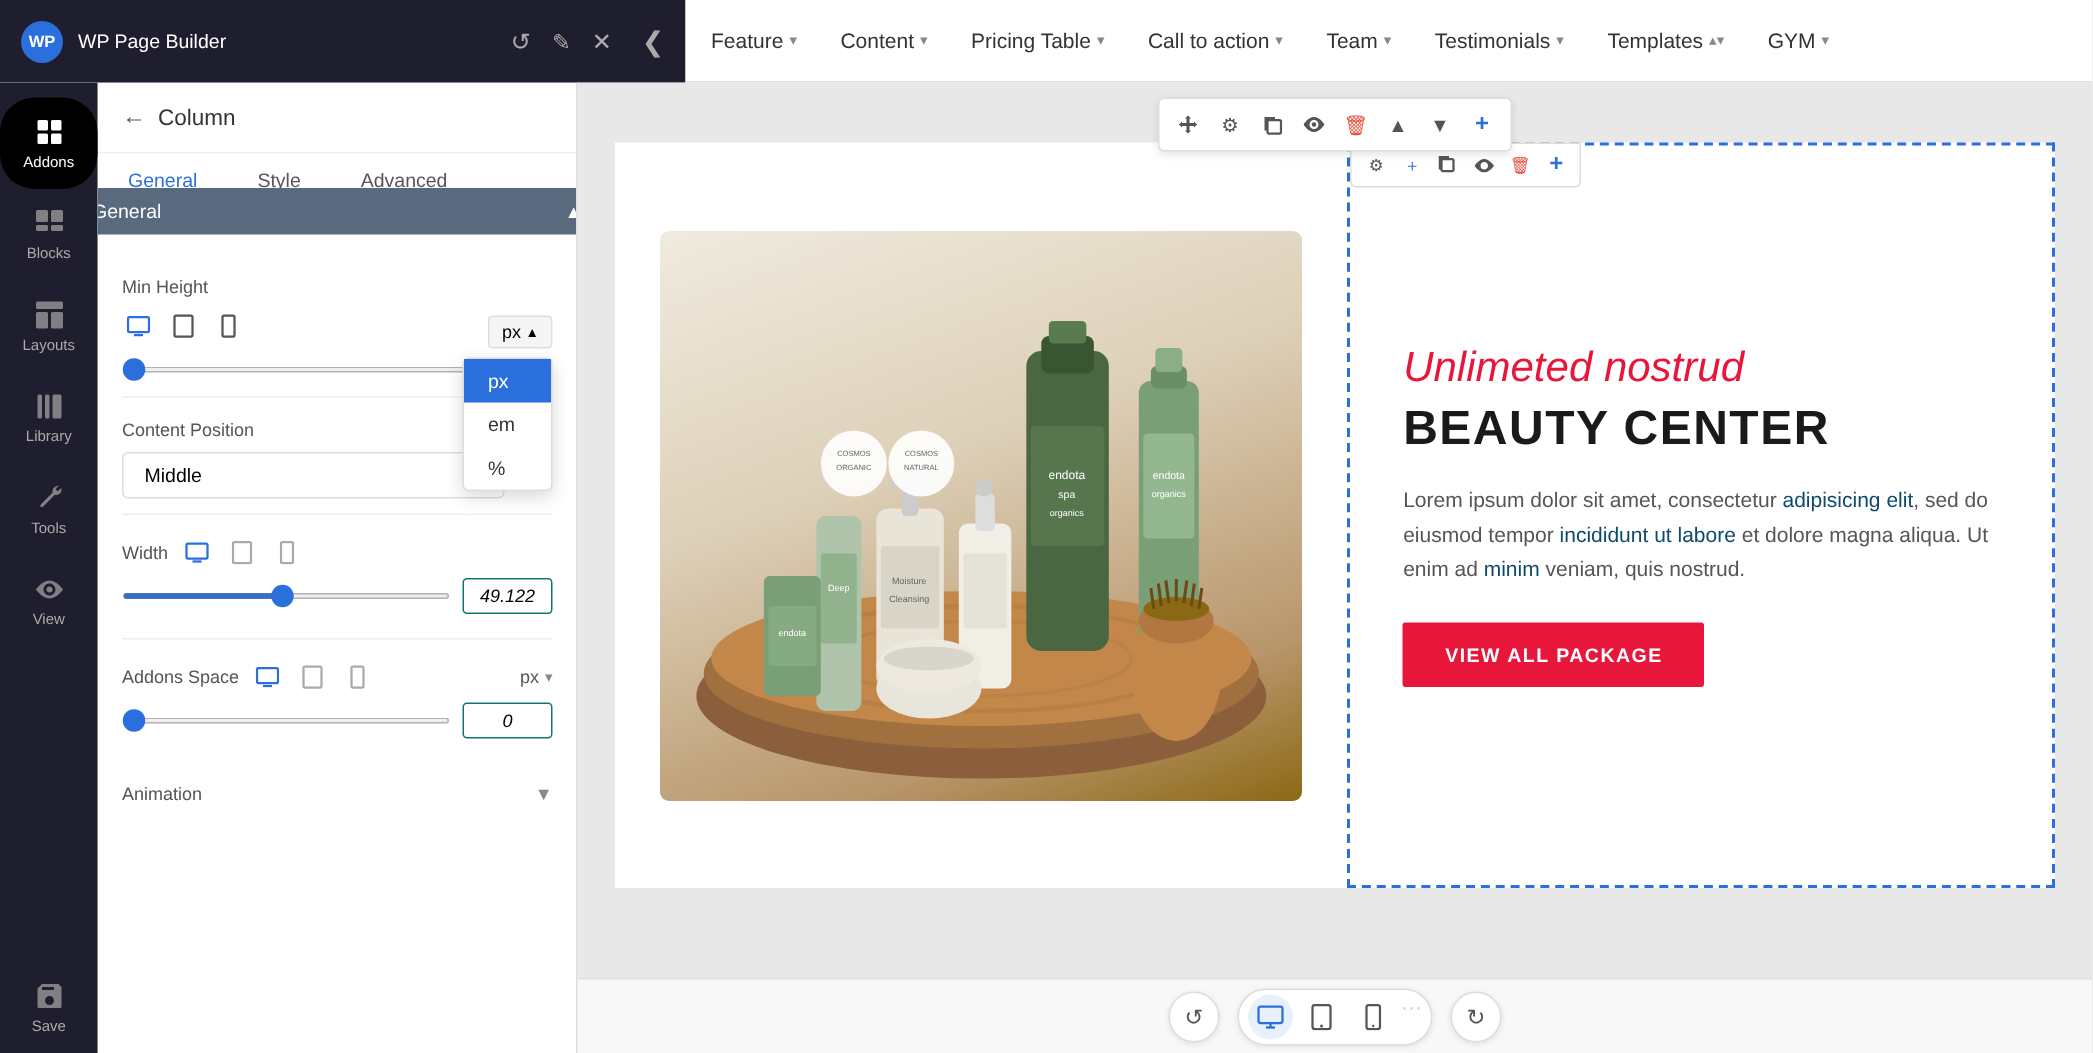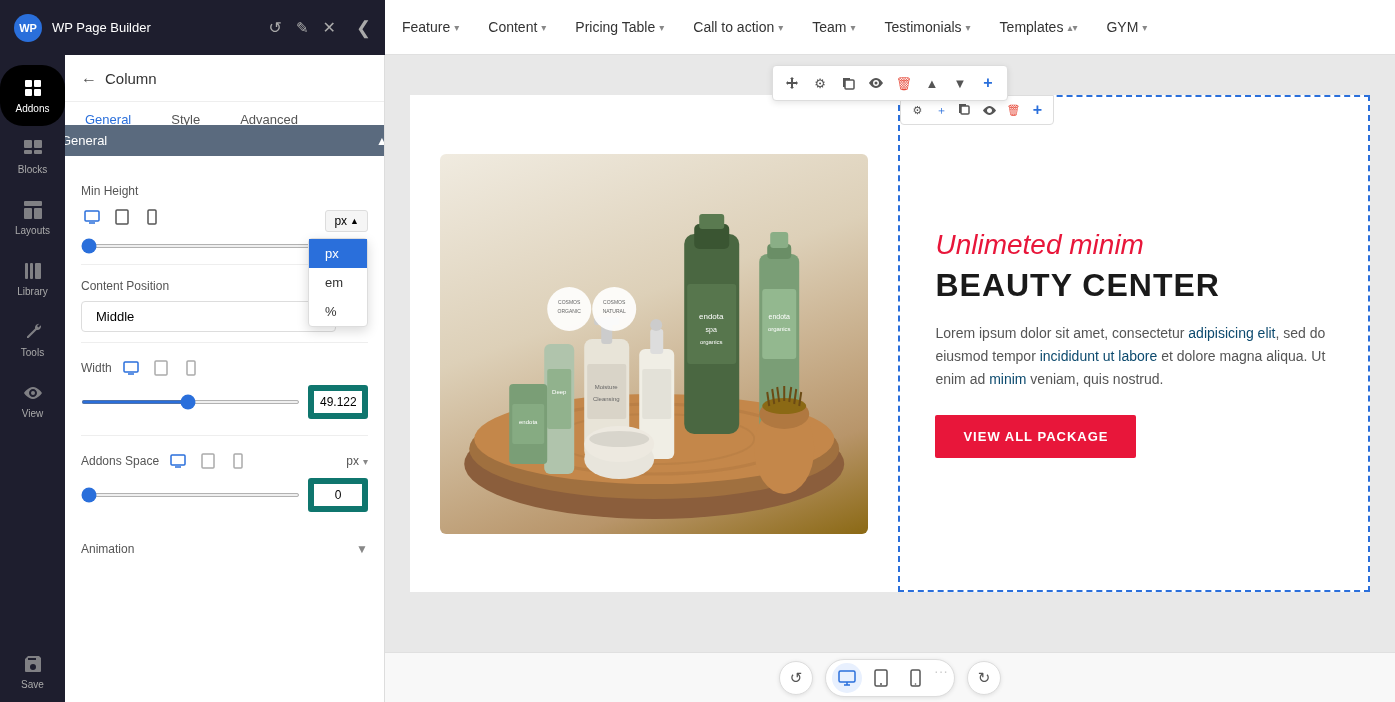--- a/index.html
+++ b/index.html
@@ -180,25 +180,26 @@
       padding: 7px 16px;
       font-size: 13px;
       cursor: pointer;
       color: #333;
     }
     .unit-option.selected { background: #2a6fdb; color: #fff; }
 
     
     .num-input {
       width: 60px;
-      border: 6px solid #0f766e;
+      border: 1px solid #0f766e;
       border-radius: 3px;
       padding: 4px 6px;
       font-size: 12px;
       text-align: center;
+      font-style: italic;
     }
 
     
     .select-row {
       display: flex;
       align-items: center;
       gap: 20px;
     }
     .styled-select {
       flex: 1;
@@ -399,21 +400,21 @@
     }
     .app-logo-icon { width: 28px; height: 28px; background: #2a6fdb; border-radius: 50%; display: flex; align-items: center; justify-content: center; color: #fff; font-size: 12px; font-weight: bold; }
   </style>
 </head>
 <body>
 
 <div style="display:flex; flex-direction:column; height:702px; overflow:hidden;">
 
   <div style="display:flex; height:55px; flex-shrink:0;">
 
-    <div class="sidebar-top" style="width:385px; background:#1e1e2e; display:flex; align-items:center; padding:0 14px; gap:10px;">
+    <div class="sidebar-top" style="width:457px; background:#1e1e2e; display:flex; align-items:center; padding:0 14px; gap:10px;">
       <div class="app-logo-icon">
         <span style="font-size:11px; font-weight:bold;">WP</span>
       </div>
       <span style="color:#fff; font-size:13px; font-weight:500;">WP Page Builder</span>
       <div style="margin-left:auto; display:flex; gap:14px; align-items:center;">
         <span style="color:#aaa; font-size:16px; cursor:pointer;">↺</span>
         <span style="color:#aaa; font-size:15px; cursor:pointer;">✎</span>
         <span style="color:#aaa; font-size:16px; cursor:pointer;">✕</span>
         <span style="color:#aaa; font-size:18px; cursor:pointer; margin-left:6px;">❮</span>
       </div>
@@ -795,21 +796,21 @@
               </div>
               <div class="ctb-btn" title="Visibility">
                 <svg width="13" height="9" viewBox="0 0 13 9" fill="#555">
                     <path d="M6.5 0C3 0 0 4.5 0 4.5s3 4.5 6.5 4.5S13 4.5 13 4.5 10 0 6.5 0zm0 7c-1.4 0-2.5-1.1-2.5-2.5S5.1 2 6.5 2 9 3.1 9 4.5 7.9 7 6.5 7z"></path>
                   </svg>
               </div>
               <div class="ctb-btn del-btn" title="Delete">🗑</div>
               <div class="ctb-btn plus-btn" title="Add element" style="color:#2a6fdb; font-size:16px; font-weight:bold;">+</div>
             </div>
 
-            <h2 class="headline-red">Unlimeted minim</h2>
+            <h2 class="headline-red">Unlimeted nostrud</h2>
             <h1 class="headline-black">BEAUTY CENTER</h1>
             <p class="body-text">
               Lorem ipsum dolor sit amet, consectetur <a>adipisicing elit</a>, sed do eiusmod tempor <a>incididunt ut labore</a> et dolore magna aliqua. Ut enim ad <a>minim</a> veniam, quis nostrud.
             </p>
             <button class="cta-btn">VIEW ALL PACKAGE</button>
           </div>
         </div>
       </div>
 
       <div class="bottom-bar">

